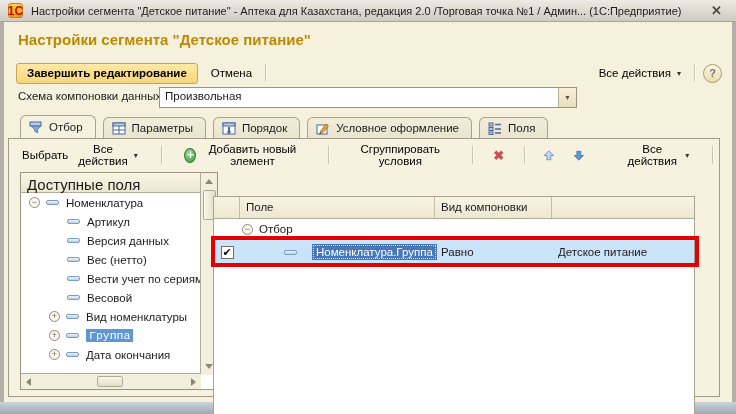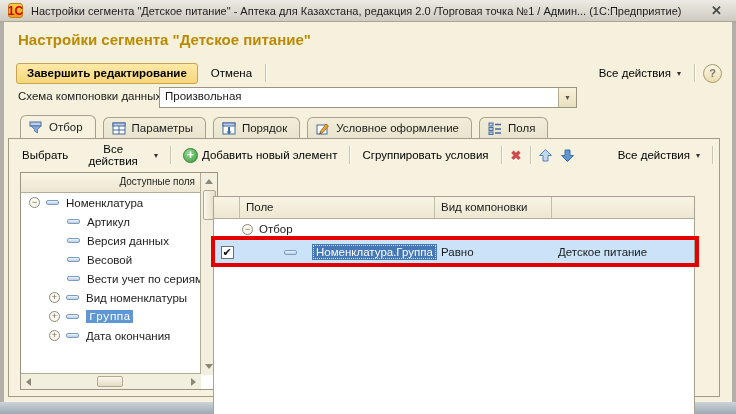--- a/index.html
+++ b/index.html
@@ -50,31 +50,31 @@
   .tab { display:flex; align-items:center; gap:6px; padding:4px 12px 4px 8px; height:21px;
          background:linear-gradient(#f3eeda,#e9e4cd); border:1px solid #a8a18d; border-bottom:none;
          border-radius:6px 6px 0 0; font-size:11.5px; }
   .tab.active { background:#f6f2df; height:23px; position:relative; z-index:5; font-size:11.5px; }
   .tab svg { flex:0 0 auto; }
 
   
   .panel { position:absolute; top:116px; left:4px; width:712px; height:259px;
            background:#f6f2df; border:1px solid #a19a87; }
 
-  .inner-toolbar { position:absolute; top:5px; left:8px; right:6px; height:22px; display:flex; align-items:center; gap:7px; }
+  .inner-toolbar { position:absolute; top:5px; left:8px; right:6px; height:22px; display:flex; align-items:center; gap:18px; }
   .lt-zone { width:146px; display:flex; justify-content:space-between; align-items:center; }
   .plus-icon { width:15px; height:15px; border-radius:50%; background:radial-gradient(circle at 35% 30%,#90da8e,#3f9e3f);
                border:1px solid #2f7e33; color:#fff; font-weight:bold; font-size:12px; line-height:12px;
                display:flex; align-items:center; justify-content:center; }
   .x-icon { color:#cf4c4c; font-size:13px; font-weight:bold; text-shadow:0 1px 0 #fff; padding:0 2px; }
 
   
   .tree { position:absolute; left:11px; top:33px; width:198px; height:218px; border:1px solid #9b9482; background:#fff; }
   .tree-header { position:absolute; top:0; left:0; width:180px; height:20px; background:linear-gradient(#faf6e5,#ece7d1);
-                 border-bottom:1px solid #b3ac96; padding:3px 6px; font-size:10px;text-align:right; }
+                 border-bottom:1px solid #b3ac96; padding:3px 6px; font-size:15px; }
   .tree-body { position:absolute; top:20px; left:0; width:180px; height:182px; overflow:hidden; background:#fff; }
   .trow { height:19px; display:flex; align-items:center; white-space:nowrap; }
   .exp { width:11px; height:11px; border:1px solid #8e8a7e; border-radius:50%; background:#fbf9ef;
          font-size:9px; line-height:9px; color:#6f6b5f; display:flex; align-items:center; justify-content:center;
          flex:0 0 11px; margin-right:6px; }
   .fico { width:13px; height:5px; background:linear-gradient(#eef4fb,#b9cfe6); border:1px solid #7c9cc0;
           border-radius:2px; flex:0 0 13px; margin-right:7px; }
   .ind0 { padding-left:8px; } .ind1 { padding-left:28px; } .ind1b { padding-left:46px; }
   .tlabel { font-size:11.5px; }
   .tlabel.sel { background:#5e97d3; color:#fff; padding:0 3px;font-family:Liberation Mono, monospace; }
@@ -238,25 +238,29 @@
             <div class="trow ind1b">
               <span class="fico"></span>
               <span class="tlabel">Артикул</span>
             </div>
             <div class="trow ind1b">
               <span class="fico"></span>
               <span class="tlabel">Версия данных</span>
             </div>
             <div class="trow ind1b">
               <span class="fico"></span>
+              <span class="tlabel">Вес (нетто)</span>
+            </div>
+            <div class="trow ind1b">
+              <span class="fico"></span>
+              <span class="tlabel">Вести учет по сериям</span>
+            </div>
+            <div class="trow ind1b">
+              <span class="fico"></span>
               <span class="tlabel">Весовой</span>
-            </div>
-            <div class="trow ind1b">
-              <span class="fico"></span>
-              <span class="tlabel">Вести учет по сериям</span>
             </div>
             <div class="trow ind1">
               <span class="exp">+</span>
               <span class="fico"></span>
               <span class="tlabel">Вид номенклатуры</span>
             </div>
             <div class="trow ind1">
               <span class="exp">+</span>
               <span class="fico"></span>
               <span class="tlabel sel">Группа</span>

